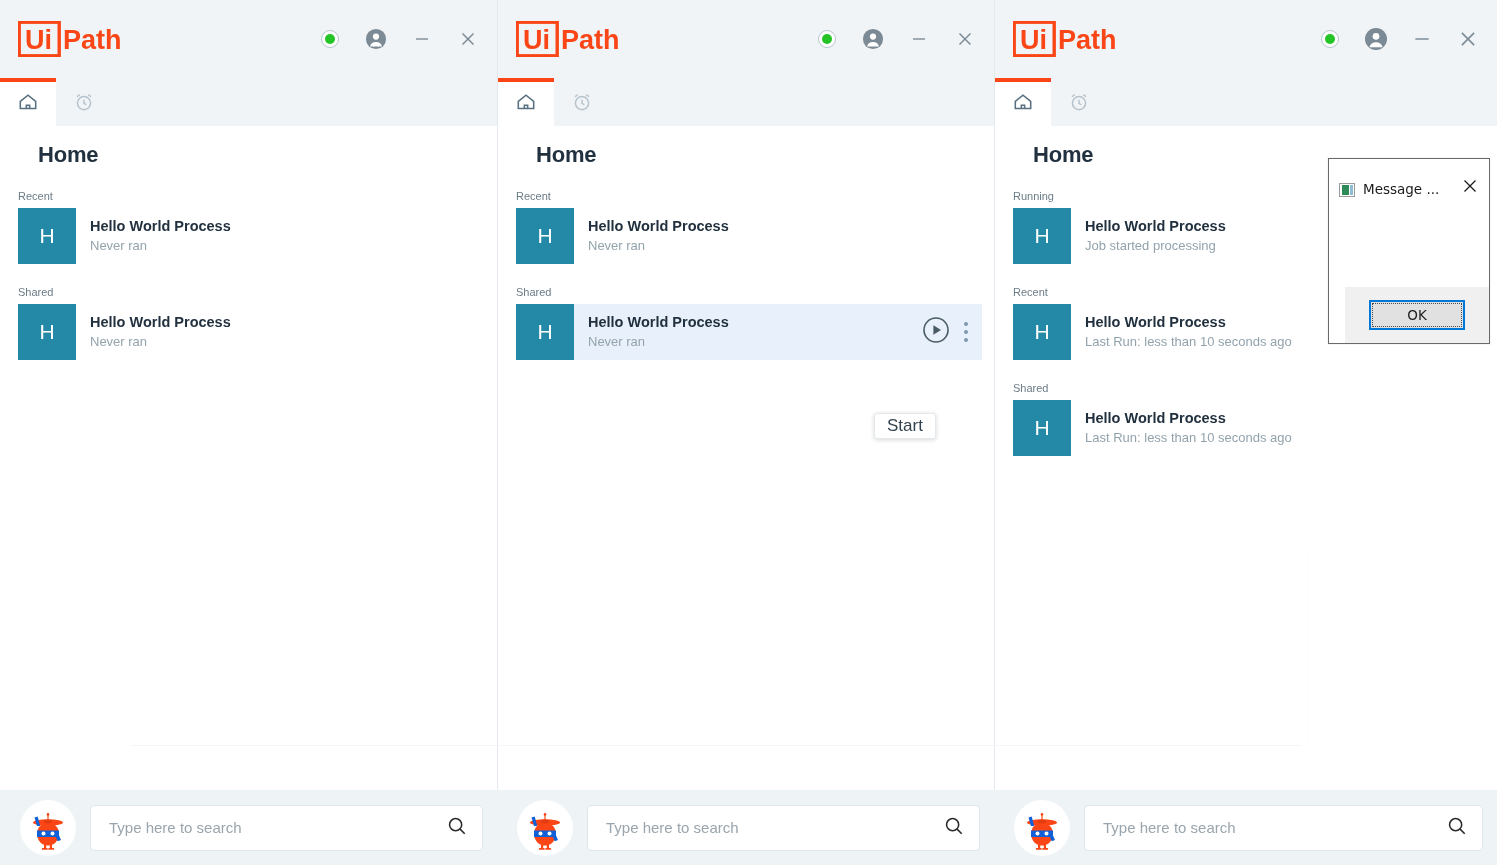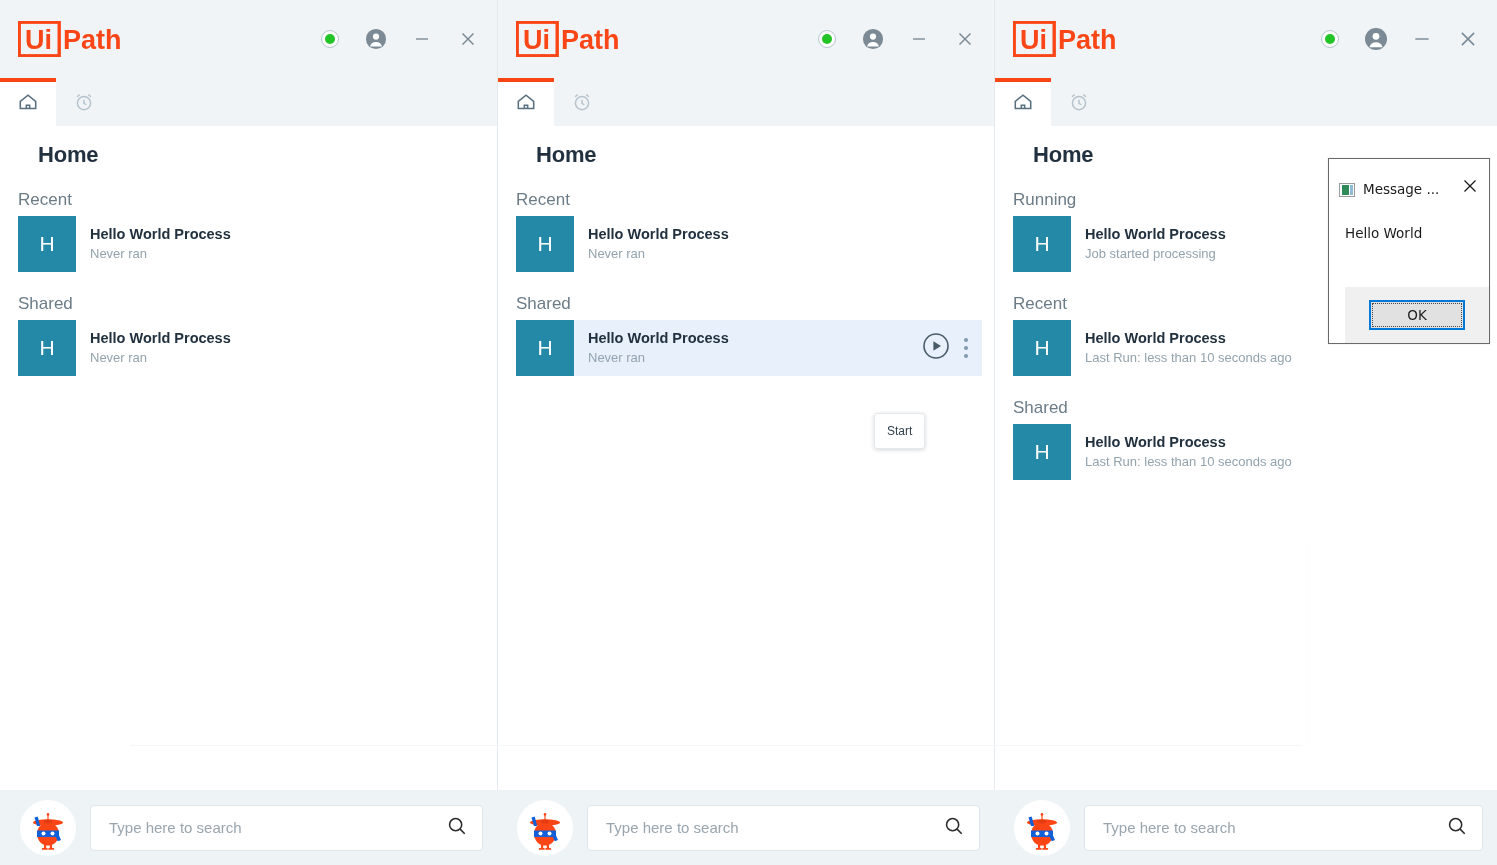--- a/index.html
+++ b/index.html
@@ -56,21 +56,21 @@
   }
   .tab svg { display:block; }
 
   .content { padding: 0 0 0 18px; background:#ffffff; height: calc(790px - 126px); position:relative; }
   .page-title {
     font-size: 22px; font-weight: 700; color:#22313f; letter-spacing:-0.2px;
     padding-top: 16px;
     margin-left: 20px;
   }
   .section-label {
-    font-size: 17px; color:#6b7c87; margin-top: 22px; margin-bottom: 6px;
+    font-size: 11px; color:#6b7c87; margin-top: 22px; margin-bottom: 6px;
   }
   .proc-row {
     display:flex; align-items:center; height: 56px; position:relative;
     margin-right: 12px;
   }
   .proc-row.highlight { background:#e8f1fb; }
   .proc-icon {
     width:58px; height:56px; flex:0 0 58px;
     background:#2389a6; color:#ffffff;
     display:flex; align-items:center; justify-content:center;
@@ -80,22 +80,22 @@
   .proc-name { font-size:14.5px; font-weight:700; color:#22313f; line-height:1.35; }
   .proc-sub  { font-size:13px; color:#93a3ad; line-height:1.35; }
   .row-actions { margin-left:auto; display:flex; align-items:center; gap:14px; padding-right:14px; }
   .dots { display:flex; flex-direction:column; gap:4px; align-items:center; }
   .dots i { width:4px; height:4px; border-radius:50%; background:#7f98ae; display:block; }
 
   .tooltip {
     position:absolute;
     background:#ffffff; border:1px solid #e4e9ed; border-radius:3px;
     box-shadow:0 1px 4px rgba(0,0,0,.16);
-    font-size:12px; color:#33424d;
-    padding:10px 12px;
+    font-size:17px; color:#33424d;
+    padding:2px 12px;
   }
 
   .panel-inner-divider {
     position:absolute; left:130px; right:196px; top:745px; height:1px;
     background:#f4f6f8;
   }
   .panel-inner-vline {
     position:absolute; left:1308px; top:548px; width:1px; height:198px; background:#fbfcfd;
   }
 
@@ -420,23 +420,20 @@
           <i></i>
           <b></b>
         </span>
       <span class="dlg-title-text">Message ...</span>
       <span class="dlg-close">
         <svg width="16" height="16" viewBox="0 0 16 16">
             <line x1="2.5" y1="2.5" x2="13.5" y2="13.5" stroke="#1b1b1b" stroke-width="1.2"></line>
             <line x1="13.5" y1="2.5" x2="2.5" y2="13.5" stroke="#1b1b1b" stroke-width="1.2"></line>
           </svg>
       </span>
-    </div>
-    <div class="dlg-body">
-      <div class="dlg-body-text">Hello World</div>
     </div>
     <div class="dlg-footer">
       <div class="dlg-ok">OK</div>
     </div>
   </div>
 
   <div class="taskbar">
     <div class="tb-group tb-1">
       <div class="robot">
         <svg width="48" height="48" viewBox="0 0 48 48">

